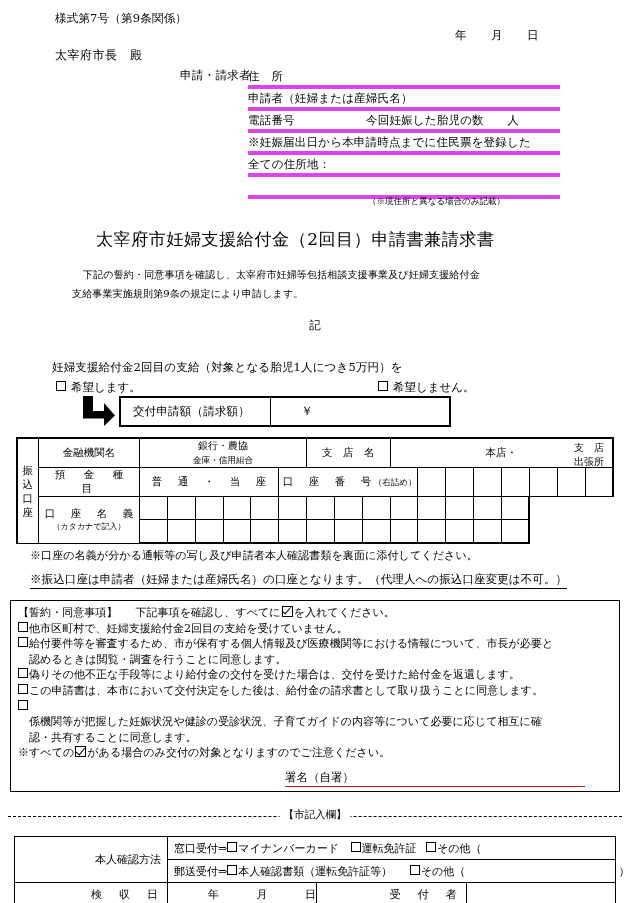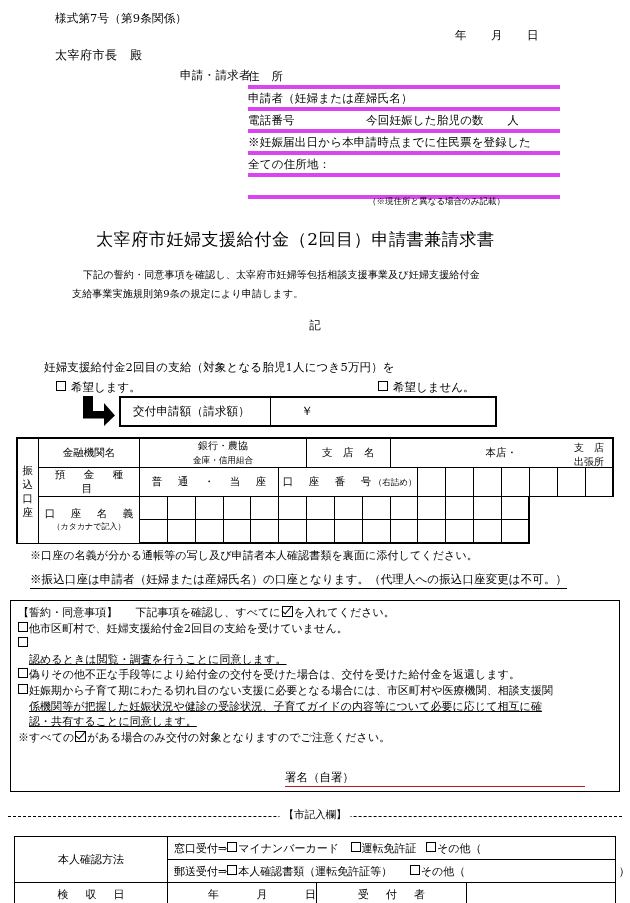--- a/index.html
+++ b/index.html
@@ -96,21 +96,21 @@
   .body-p .indent { padding-left: 11px; }
   .ki-mark {
     position: absolute;
     left: 0; top: 318px;
     width: 630px;
     text-align: center;
     font-size: 11.5px;
   }
   .grant-line {
     position: absolute;
-    left: 44px; top: 360px;
+    left: 52px; top: 360px;
     font-size: 11.5px;
     white-space: nowrap;
     letter-spacing: 0.15px;
     text-align: center;
   }
   .wish-row {
     position: absolute;
     left: 56px; top: 380px;
     width: 470px;
     font-size: 11.5px;
@@ -128,21 +128,21 @@
   }
   
   .arrow-wrap {
     position: absolute;
     left: 82px; top: 396px;
     width: 34px; height: 30px;
   }
   .amount-box {
     position: absolute;
     left: 119px; top: 396px;
-    width: 378px; height: 31px;
+    width: 332px; height: 31px;
     border: 2.5px solid #000;
     box-sizing: border-box;
     display: flex;
   }
   .amount-label {
     width: 150px;
     border-right: 1px solid #000;
     box-sizing: border-box;
     display: flex;
     align-items: center;
@@ -233,21 +233,21 @@
     border: 1px solid #000;
     box-sizing: border-box;
     padding: 4px 6px 0 7px;
     font-size: 11px;
     line-height: 15.6px;
     letter-spacing: 0.05px;
   }
   .pledge-head { white-space: nowrap; }
   .pledge-head .gap { display: inline-block; width: 18px; }
   .pledge-item { text-indent: 0; padding-left: 0; }
-  .pledge-item .hang { padding-left: 11px; display: block; text-decoration: underline; }
+  .pledge-item .hang { padding-left: 11px; display: block; }
   .cbx {
     display: inline-block;
     width: 8px; height: 8px;
     border: 1px solid #000;
     margin-right: 1px;
     vertical-align: 0px;
     background: #fff;
   }
   .cbx-checked {
     display: inline-block;
@@ -307,21 +307,21 @@
     table-layout: fixed;
   }
   .city-table td {
     border: 1px solid #000;
     font-size: 11px;
     height: 22px;
     padding: 0 6px;
     vertical-align: middle;
   }
   .city-label {
-    text-align: center;
+    text-align: right;
     white-space: nowrap;
   }
   .city-wide { text-align: left; white-space: nowrap; }
   .sp3 { letter-spacing: 3px; padding-left: 3px; }
   .ml { display: inline-block; }
 </style>
 </head>
 <body>
 
 <div class="page">
@@ -462,31 +462,34 @@
   <div class="pledge-box">
     <div class="pledge-head">
       <span>【誓約・同意事項】</span><span class="gap"></span><span>下記事項を確認し、すべてに</span><span class="cbx-checked"></span><span>を入れてください。</span>
     </div>
 
     <div class="pledge-item">
       <span class="cbx"></span><span>他市区町村で、妊婦支援給付金2回目の支給を受けていません。</span>
     </div>
 
     <div class="pledge-item">
-      <span class="cbx"></span>
+      <span class="cbx"></span><span>給付要件等を審査するため、市が保有する個人情報及び医療機関等における情報について、市長が必要と</span>
       <span class="hang">認めるときは閲覧・調査を行うことに同意します。</span>
     </div>
 
     <div class="pledge-item">
       <span class="cbx"></span><span>偽りその他不正な手段等により給付金の交付を受けた場合は、交付を受けた給付金を返還します。</span>
     </div>
 
-
     <div class="pledge-item">
-      <span class="cbx"></span><span>妊娠期から子育て期にわたる切れ目のない支援に必要となる場合には、市区町村や医療機関、相談支援関</span>
+      <span class="cbx"></span><span>この申請書は、本市において交付決定をした後は、給付金の請求書として取り扱うことに同意します。</span>
+    </div>
+
+    <div class="pledge-item">
+      <span class="cbx"></span>
       <span class="hang">係機関等が把握した妊娠状況や健診の受診状況、子育てガイドの内容等について必要に応じて相互に確</span>
       <span class="hang">認・共有することに同意します。</span>
     </div>
 
     <div class="pledge-item">
       <span>※すべての</span><span class="cbx-checked"></span><span>がある場合のみ交付の対象となりますのでご注意ください。</span>
     </div>
   </div>
 
   <div class="sign-row"><span>署名（自署）</span></div>

